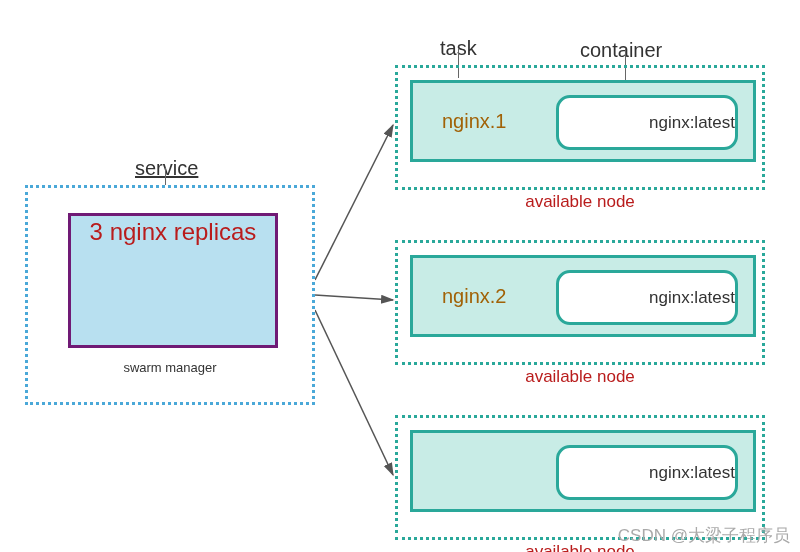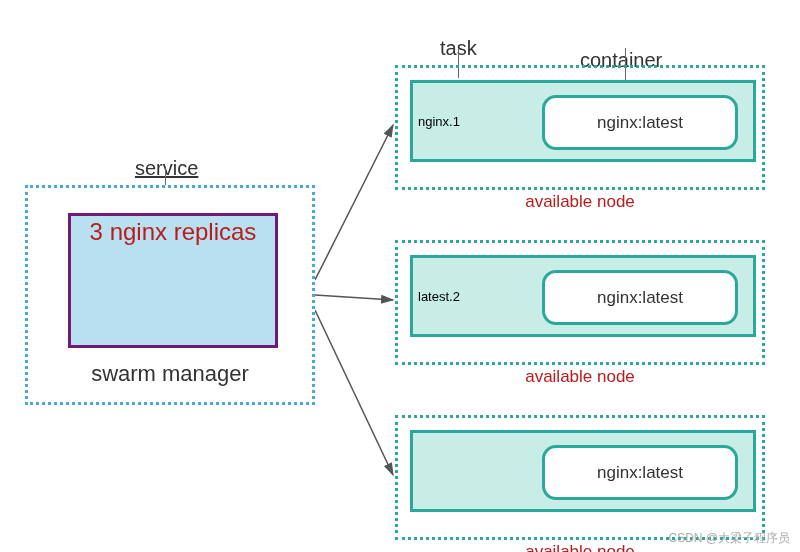--- a/index.html
+++ b/index.html
@@ -41,24 +41,24 @@
       display: flex;
       align-items: flex-start;
       justify-content: center;
       text-align: center;
       font-size: 24px;
       color: #b91c1c;
       line-height: 1.3;
     }
     .manager-label {
       position: absolute;
-      bottom: 15px;
+      bottom: 27px;
       width: 100%;
       text-align: center;
-      font-size: 22px;
+      font-size: 13px;
       color: #333;
     }
     .node-outer {
       position: absolute;
       left: 395px;
       width: 370px;
       height: 125px;
       border: 3px dotted #2aa89a;
     }
     .task-box {
@@ -66,70 +66,70 @@
       left: 12px;
       top: 12px;
       width: 346px;
       height: 82px;
       background: #c8ece6;
       border: 3px solid #2aa89a;
       display: flex;
       align-items: center;
     }
     .task-label {
-      margin-left: 5px;
-      font-size: 13px;
-      color: #000000;
+      margin-left: 29px;
+      font-size: 20px;
+      color: #a16207;
       width: 110px;
     }
     .container-box {
       position: absolute;
       right: 15px;
       top: 12px;
-      width: 196px;
+      width: 182px;
       height: 55px;
       background: #fff;
       border: 3px solid #2aa89a;
       border-radius: 14px;
       display: flex;
       align-items: center;
-      justify-content: center;
+      justify-content: flex-end;
       font-size: 17px;
       color: #333;
     }
     .node-label {
       position: absolute;
       bottom: -25px;
       width: 100%;
       text-align: center;
       font-size: 17px;
       color: #b91c1c;
     }
     .arrow {
       position: absolute;
       pointer-events: none;
     }
     .watermark {
       position: absolute;
       bottom: 5px;
       right: 10px;
-      font-size: 12px;
+      font-size: 17px;
       color: #aaa;
     }
   </style>
 </head>
 <body>
 
 <div class="label-top" style="left:135px; top:140px;text-decoration:underline;">service</div>
 <div class="label-connector" style="left:165px; top:168px; height:42px;"></div>
 
 <div class="label-top" style="left:440px; top:20px;">task</div>
 <div class="label-connector" style="left:458px; top:48px; height:30px;"></div>
 
-<div class="label-top" style="left:580px; top:32px;">container</div>
+<div class="label-top" style="left:580px; top:22px;">container</div>
 <div class="label-connector" style="left:625px; top:48px; height:44px;"></div>
 
 <div class="manager-outer">
   <div class="service-box">
     <span>3 nginx replicas</span>
   </div>
   <div class="manager-label">swarm manager</div>
 </div>
 
 <div class="node-outer" style="top:65px;">
@@ -137,21 +137,21 @@
     <span class="task-label">nginx.1</span>
     <div class="container-box">
       <span>nginx:latest</span>
     </div>
   </div>
   <div class="node-label">available node</div>
 </div>
 
 <div class="node-outer" style="top:240px;">
   <div class="task-box">
-    <span class="task-label">latest.2</span>
+    <span class="task-label">nginx.2</span>
     <div class="container-box">
       <span>nginx:latest</span>
     </div>
   </div>
   <div class="node-label">available node</div>
 </div>
 
 <div class="node-outer" style="top:415px;">
   <div class="task-box">
     <div class="container-box">

